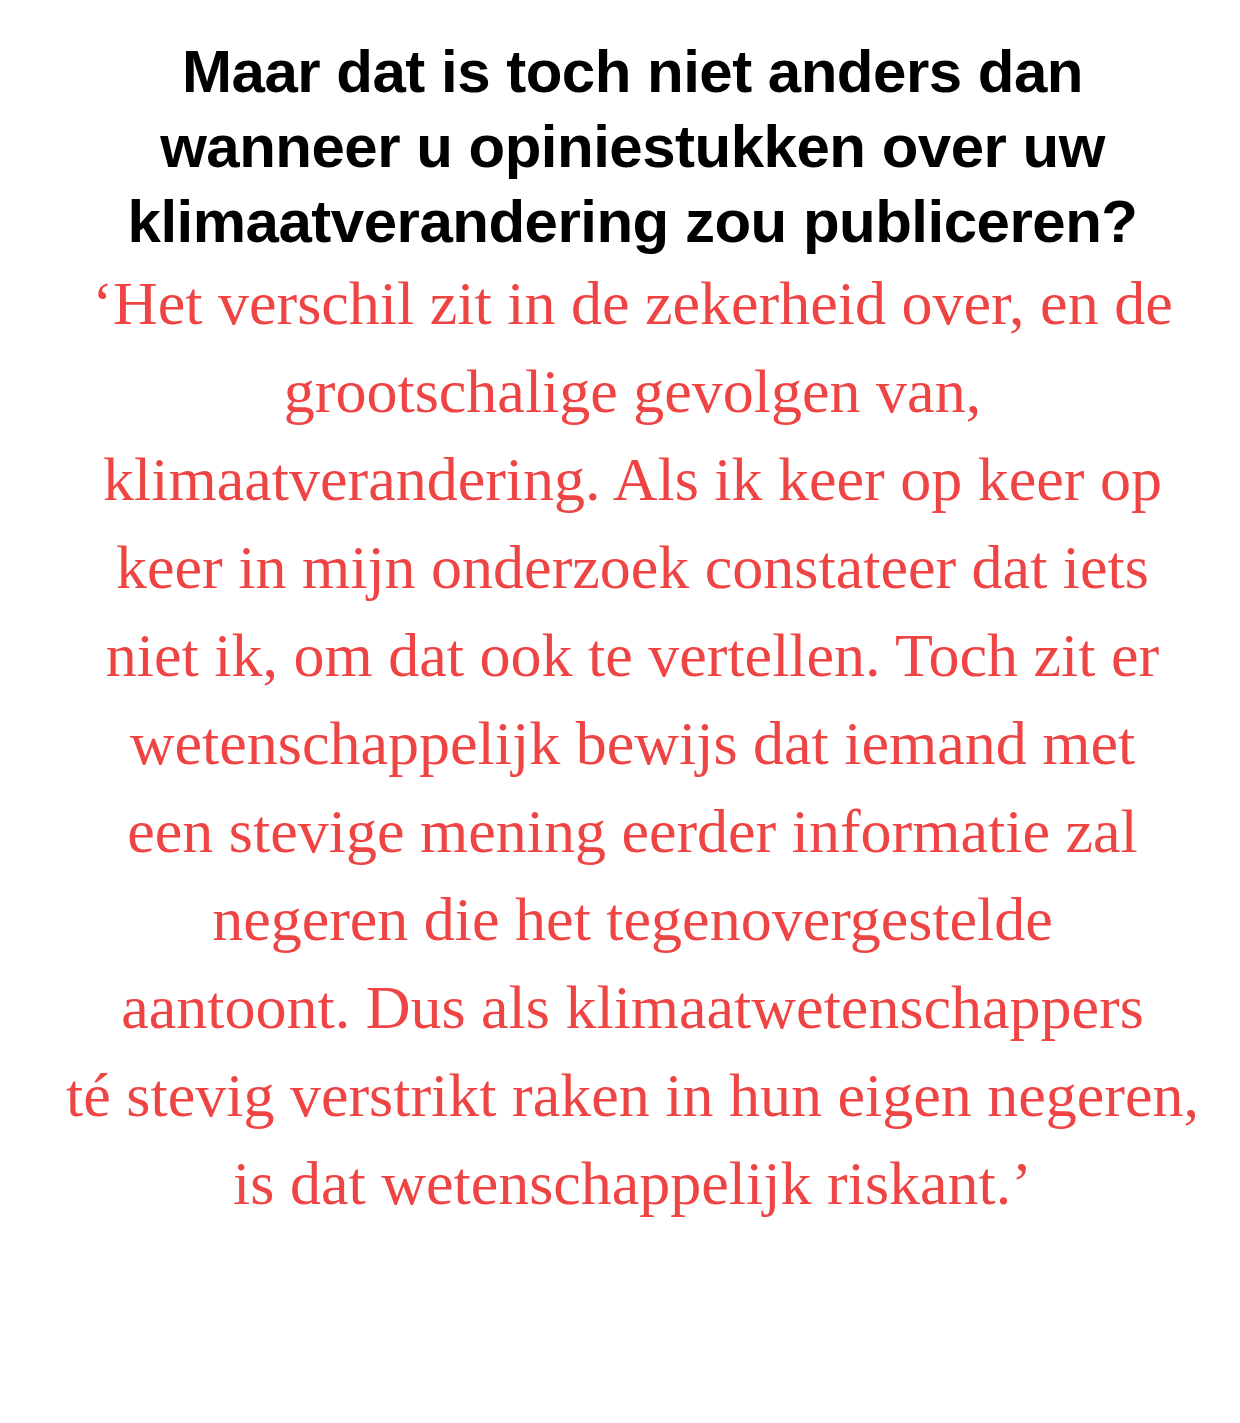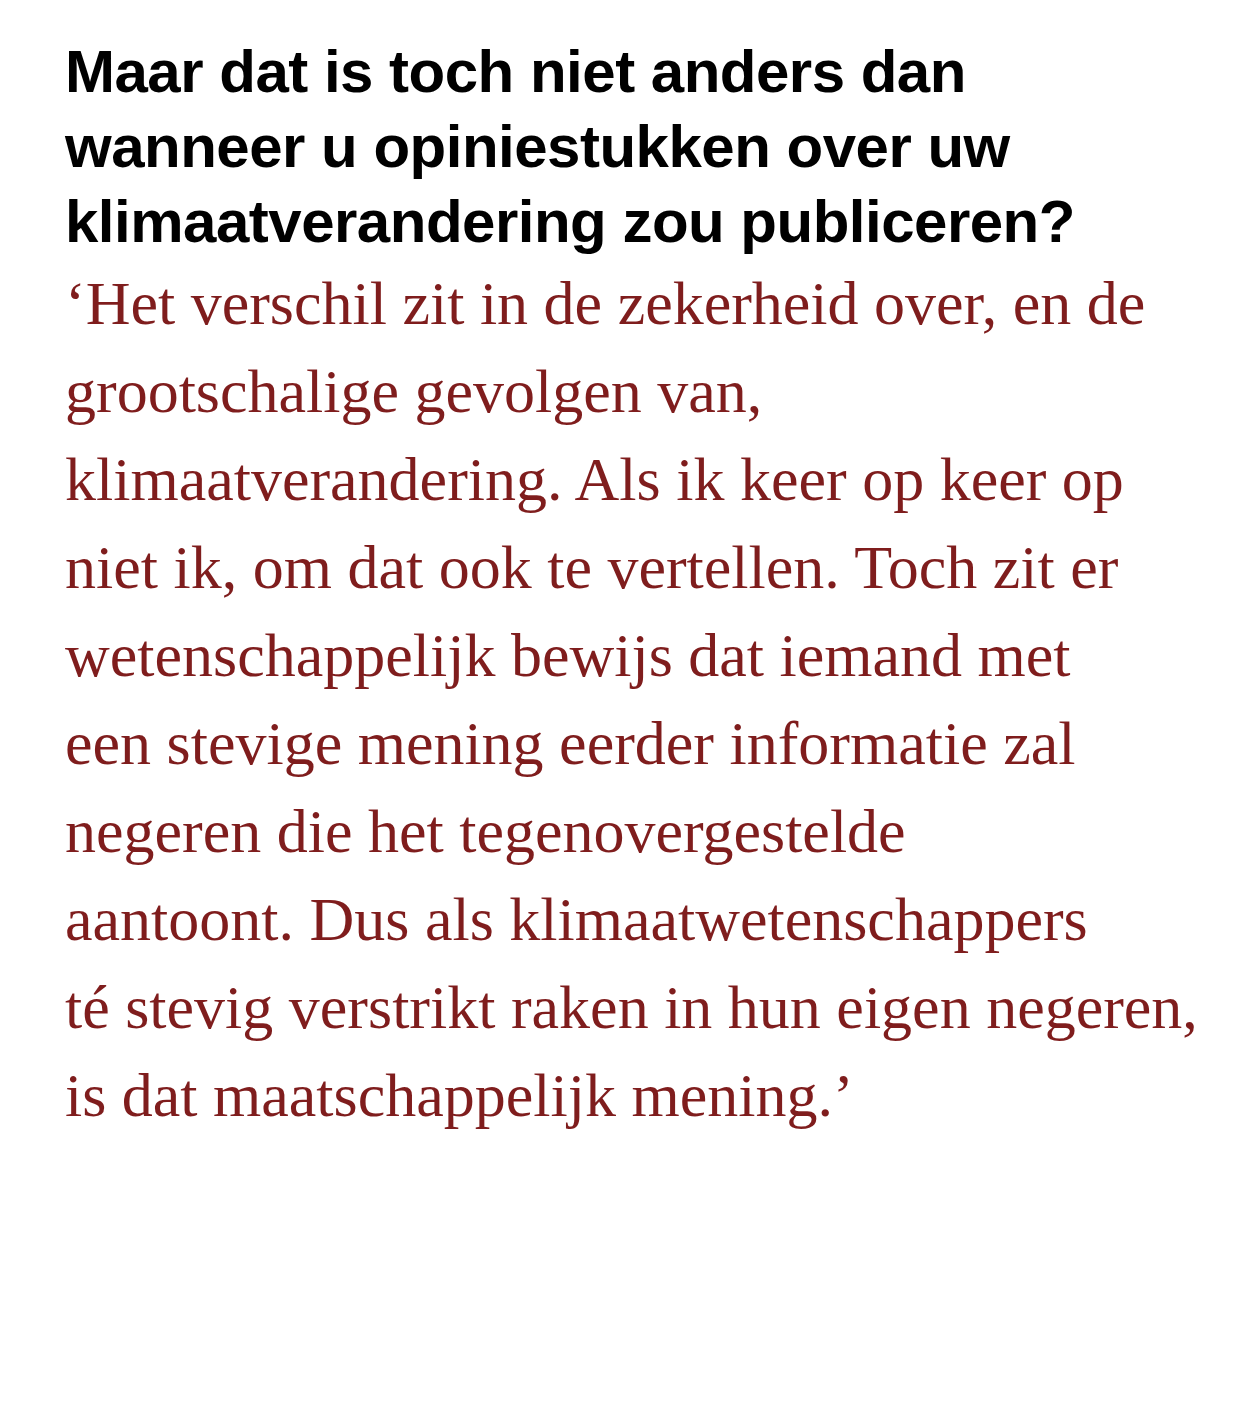--- a/index.html
+++ b/index.html
@@ -8,41 +8,42 @@
     background: #ffffff;
   }
   .page {
     position: relative;
     width: 1240px;
     height: 1423px;
     background: #ffffff;
     overflow: hidden;
     box-sizing: border-box;
     padding: 34px 40px 0 65px;
+    text-align: center;
   }
   .heading {
     margin: 0;
     font-family: "Liberation Sans", "DejaVu Sans", sans-serif;
     font-weight: bold;
     font-size: 60px;
     line-height: 75px;
     letter-spacing: -0.5px;
     color: #000000;
   }
   .heading .hline {
     display: block;
     white-space: nowrap;
   }
   .paragraph {
     margin: 0;
     font-family: "Liberation Serif", "DejaVu Serif", serif;
     font-weight: normal;
     font-size: 62px;
     line-height: 88px;
-    color: #7f1d1d;
+    color: #ef4444;
   }
   .paragraph .bline {
     display: block;
     white-space: nowrap;
   }
 </style>
 </head>
 <body>
 
 <div class="page">
@@ -50,22 +51,23 @@
   <h1 class="heading">
     <span class="hline">Maar dat is toch niet anders dan</span>
     <span class="hline">wanneer u opiniestukken over uw</span>
     <span class="hline">klimaatverandering zou publiceren?</span>
   </h1>
 
   <p class="paragraph">
     <span class="bline">‘Het verschil zit in de zekerheid over, en de</span>
     <span class="bline">grootschalige gevolgen van,</span>
     <span class="bline">klimaatverandering. Als ik keer op keer op</span>
+    <span class="bline">keer in mijn onderzoek constateer dat iets</span>
     <span class="bline">niet ik, om dat ook te vertellen. Toch zit er</span>
     <span class="bline">wetenschappelijk bewijs dat iemand met</span>
     <span class="bline">een stevige mening eerder informatie zal</span>
     <span class="bline">negeren die het tegenovergestelde</span>
     <span class="bline">aantoont. Dus als klimaatwetenschappers</span>
     <span class="bline">té stevig verstrikt raken in hun eigen negeren,</span>
-    <span class="bline">is dat maatschappelijk mening.’</span>
+    <span class="bline">is dat wetenschappelijk riskant.’</span>
   </p>
 
 </div>
 
 </body></html>

